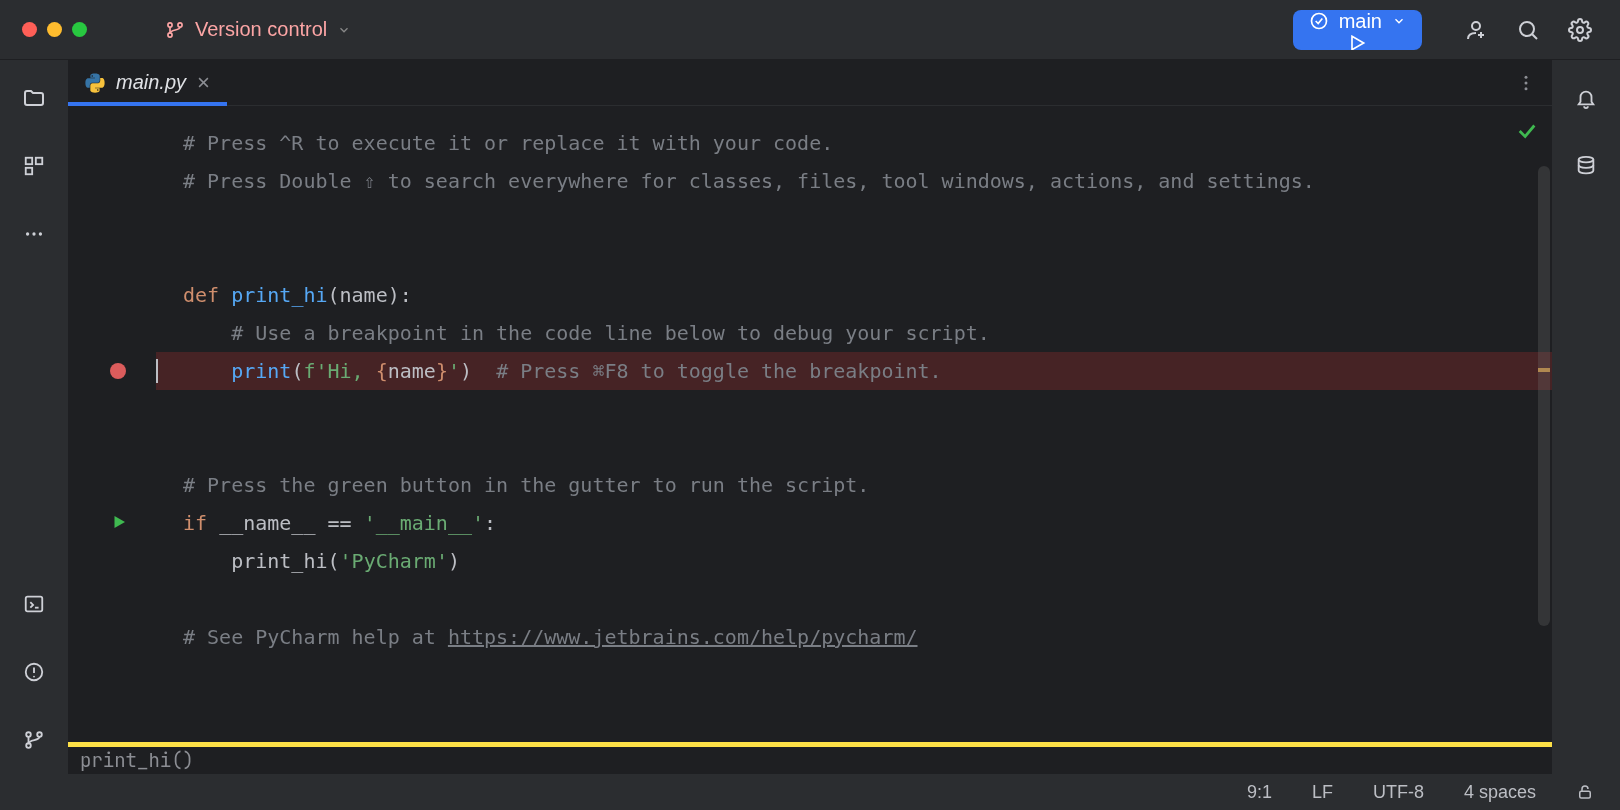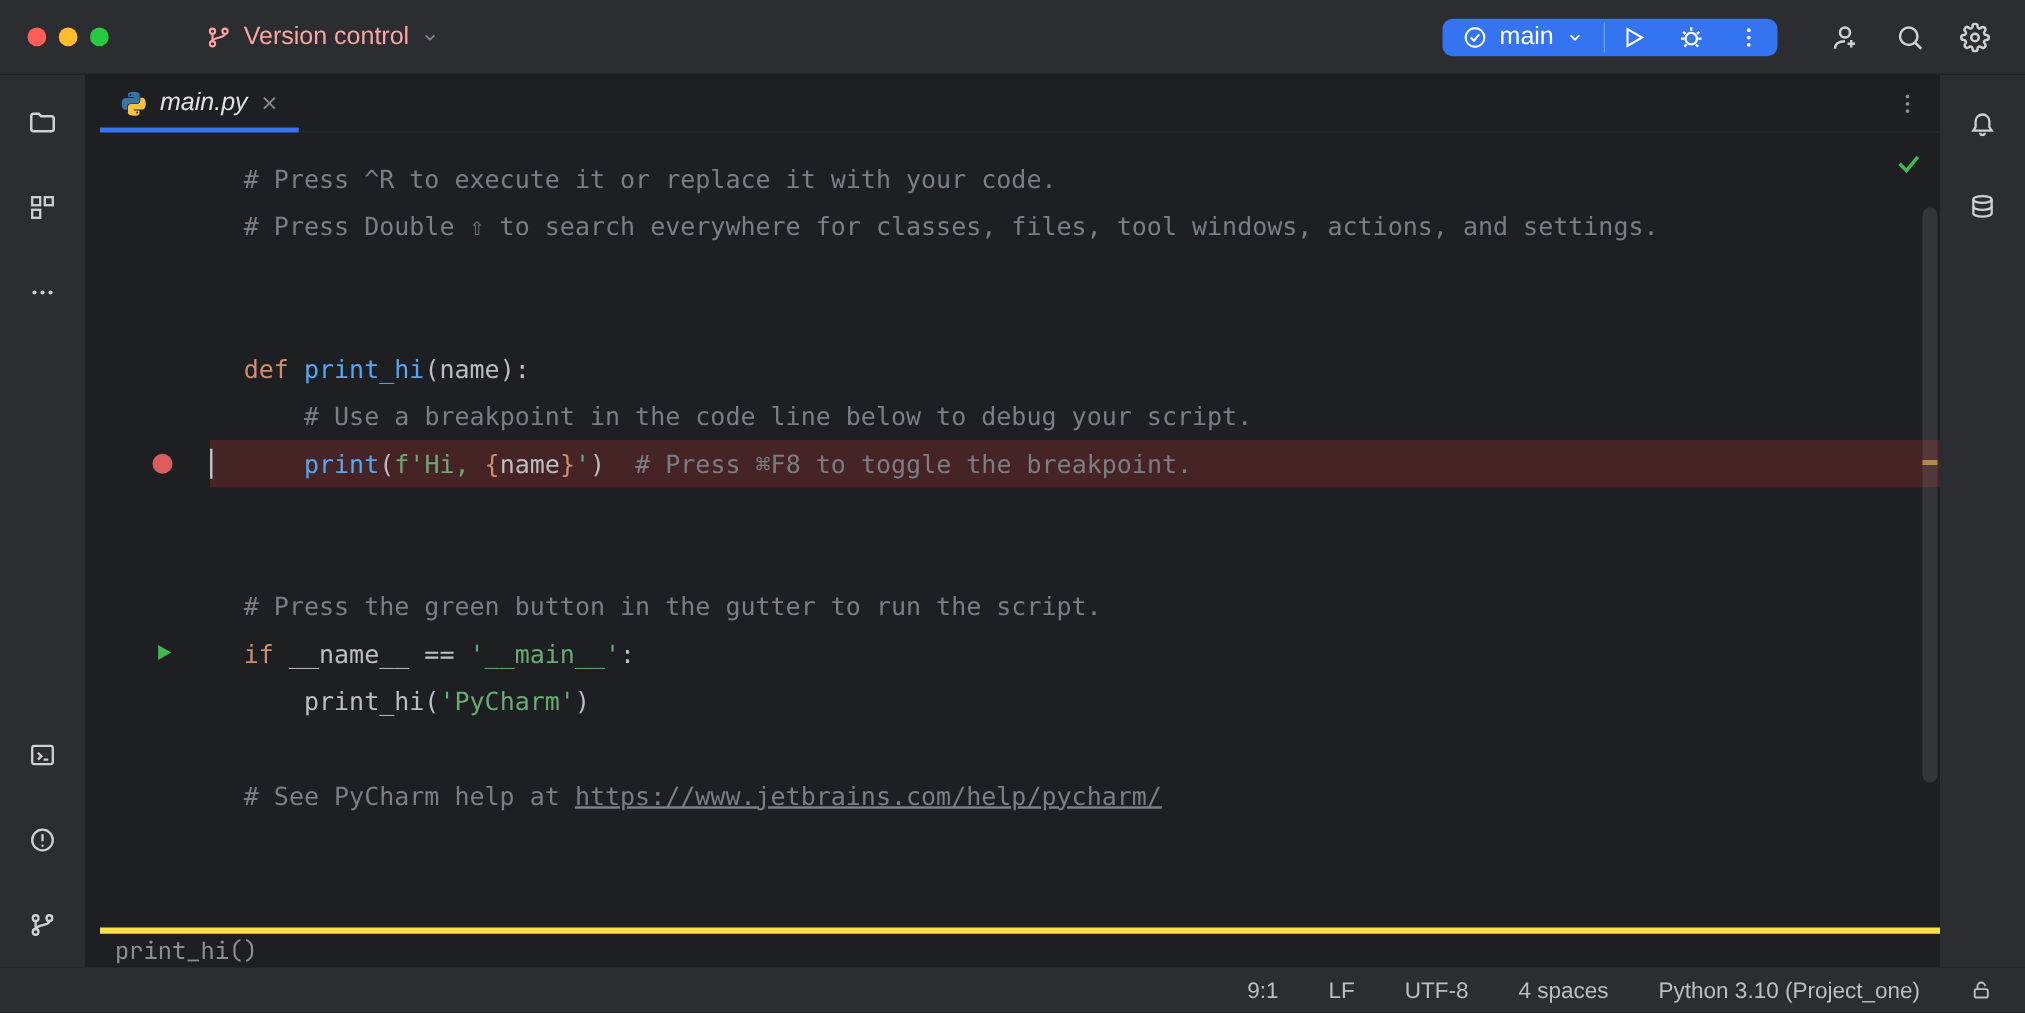--- a/index.html
+++ b/index.html
@@ -30,43 +30,44 @@
 .proj-name { font-size: 20px; color: #dfe1e5; display: flex; align-items: center; gap: 10px; padding: 6px 10px; border-radius: 6px; }
 .chevron { color: #888; }
 svg { display: block; }
 .vcs { display: flex; align-items: center; gap: 10px; color: #fca5a5; font-size: 20px; padding: 6px 10px; border-radius: 6px; }
 .spacer { flex: 1; }
 .run-pill {
   background: #3574f0;
   border-radius: 8px;
   display: flex;
   align-items: center;
-  height: 30px;
+  height: 40px;
   overflow: hidden;
+  flex-direction: column;
 }
 .run-config { display: flex; align-items: center; gap: 10px; padding: 0 16px; height: 100%; color: #fff; font-size: 20px; font-weight: 500; }
 .run-sep { width: 1px; height: 24px; background: rgba(255,255,255,.3); }
 .run-btn { display:flex; align-items:center; justify-content:center; width:46px; height:100%; color:#fff; }
 .top-icons { display: flex; gap: 12px; margin-left: 20px; }
 .top-icon { width: 40px; height: 40px; display:flex; align-items:center; justify-content:center; color: #ced0d6; border-radius:6px; }
 
 .main-row { flex: 1; display: flex; min-height: 0; }
 .left-rail, .right-rail {
   width: 68px;
   background: #2b2d30;
   display: flex;
   flex-direction: column;
   align-items: center;
   padding-top: 18px;
   gap: 28px;
 }
 .rail-spacer { flex: 1; }
 .rail-icon { color: #ced0d6; width:40px; height:40px; display:flex; align-items:center; justify-content:center; border-radius:6px; }
 
-.editor-col { flex:1; display:flex; flex-direction:column; min-width:0; background:#1e1f22;padding-left:12px; }
+.editor-col { flex:1; display:flex; flex-direction:column; min-width:0; background:#1e1f22; }
 .tab-bar { height:46px; display:flex; align-items:stretch; background:#1e1f22; border-bottom:1px solid #2b2d30; position:relative; }
 .tab {
   display:flex; align-items:center; gap:10px; padding:0 16px;
   color:#dfe1e5; font-size:20px; font-style:italic; position:relative;
 }
 .tab-active-bar { position:absolute; left:0; right:0; bottom:-1px; height:4px; background:#3574f0; }
 .tab-close { color:#8c8e94; }
 .tab-bar-spacer { flex:1; }
 .tab-right { display:flex; align-items:center; padding:0 16px; color:#8c8e94; }
 
@@ -308,20 +309,19 @@
         </svg>
     </div>
   </div>
 </div>
 
 <div class="status-bar">
   <span class="sb-item">9:1</span>
   <span class="sb-item">LF</span>
   <span class="sb-item">UTF-8</span>
   <span class="sb-item">4 spaces</span>
-  <span class="sb-item">Python 3.10 (Project_one)</span>
   <span class="sb-item sb-lock">
     <svg width="18" height="18" viewBox="0 0 24 24" fill="none" stroke="currentColor" stroke-width="2">
         <rect x="5" y="11" width="14" height="9" rx="2"></rect>
         <path d="M8 11V8a4 4 0 0 1 8 0"></path>
       </svg>
   </span>
 </div>
 
 </body></html>

